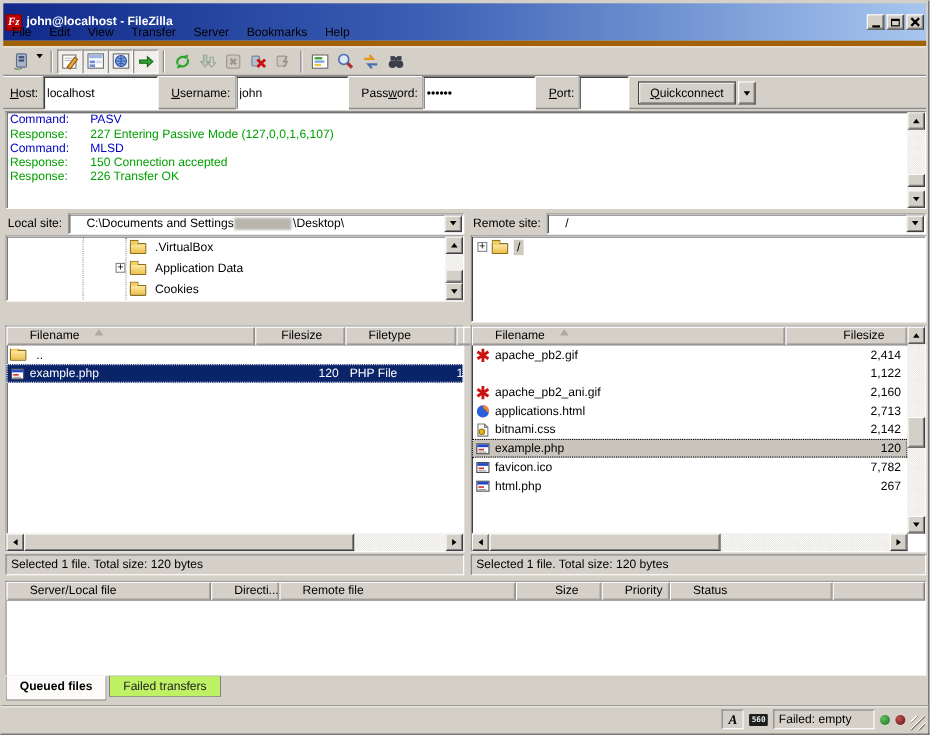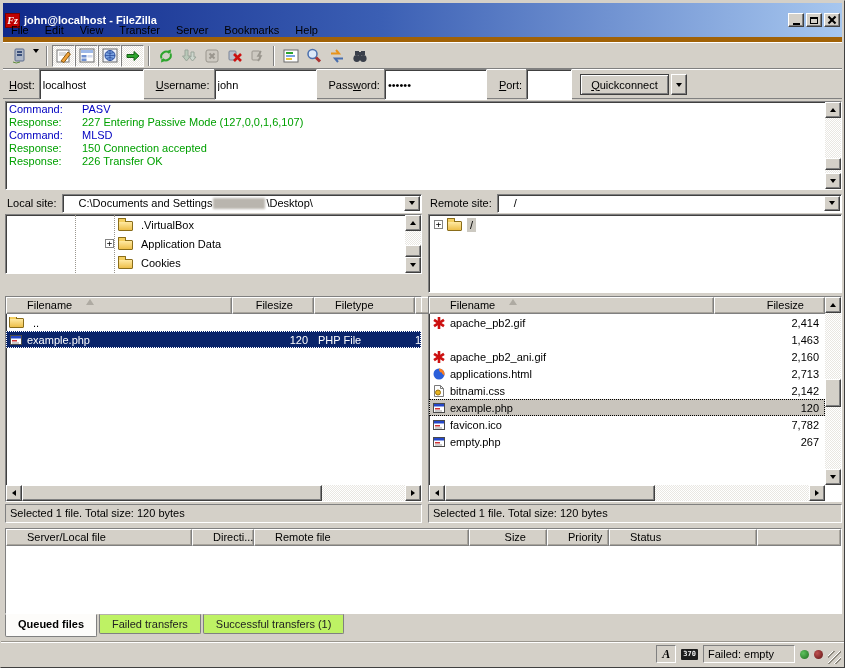--- a/index.html
+++ b/index.html
@@ -438,21 +438,21 @@
                   <line x1="2" y1="3.8" x2="12" y2="10.2"></line>
                   <line x1="12" y1="3.8" x2="2" y2="10.2"></line>
                 </g>
               </svg>
             </span>
             <span>apache_pb2.gif</span>
           </div>
         <div class="c-size" style="flex:1">2,414</div>
       </div>
       <div class="frow">
-        <div class="c-size" style="flex:1">1,463</div>
+        <div class="c-size" style="flex:1">1,122</div>
       </div>
       <div class="frow">
         <div class="c-name" style="width:285px">
             <span class="ficon">
               <svg width="14" height="14" viewBox="0 0 14 14">
                 <g stroke="#cc1111" stroke-width="2.6">
                   <line x1="7" y1="1" x2="7" y2="13"></line>
                   <line x1="2" y1="3.8" x2="12" y2="10.2"></line>
                   <line x1="12" y1="3.8" x2="2" y2="10.2"></line>
                 </g>
@@ -518,21 +518,21 @@
       <div class="frow">
         <div class="c-name" style="width:285px">
             <span class="ficon">
               <svg width="14" height="14" viewBox="0 0 14 14">
                 <rect x="1.5" y="2.5" width="11" height="9" fill="#fff" stroke="#4a4a4a"></rect>
                 <rect x="2" y="3" width="10" height="2.5" fill="#2447c9"></rect>
                 <rect x="3" y="7" width="5" height="1.5" fill="#cc3333"></rect>
                 <rect x="3" y="9.5" width="7" height="1" fill="#999"></rect>
               </svg>
             </span>
-            <span>empty.php</span>
+            <span>html.php</span>
           </div>
         <div class="c-size" style="flex:1">267</div>
       </div>
     </div>
     <div class="vscroll" style="right:0;top:0;bottom:16px">
       <div class="sbtn">
           <span class="a-up"></span>
         </div>
       <div class="vtrack dither">
           <div class="vthumb" style="top:66px;height:28px"></div>
@@ -578,25 +578,24 @@
           <span>Status</span>
         </div>
       <div class="hcell" style="flex:1"></div>
     </div>
     <div style="height:66px"></div>
   </div>
 
   <div class="tabbar">
     <div class="tab active">Queued files</div>
     <div class="tab">Failed transfers</div>
-    <div class="tab">Successful transfers (1)</div>
   </div>
 
   <div class="statusbar">
     <div class="indbox abox">A</div>
-    <div class="speedbadge">370</div>
+    <div class="speedbadge">560</div>
     <div class="indbox queuebox">Failed: empty</div>
     <span class="dot green"></span>
     <span class="dot red"></span>
     <div class="grip"></div>
   </div>
 
 </div>
 
 </body></html>

